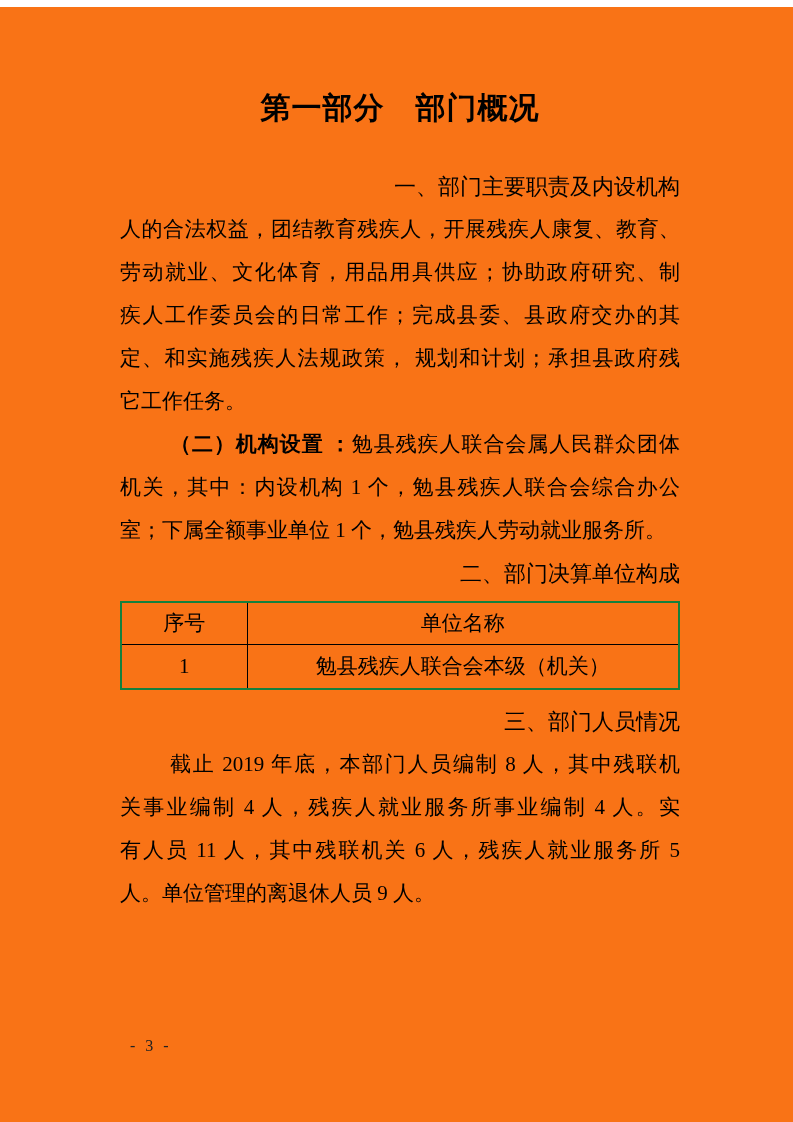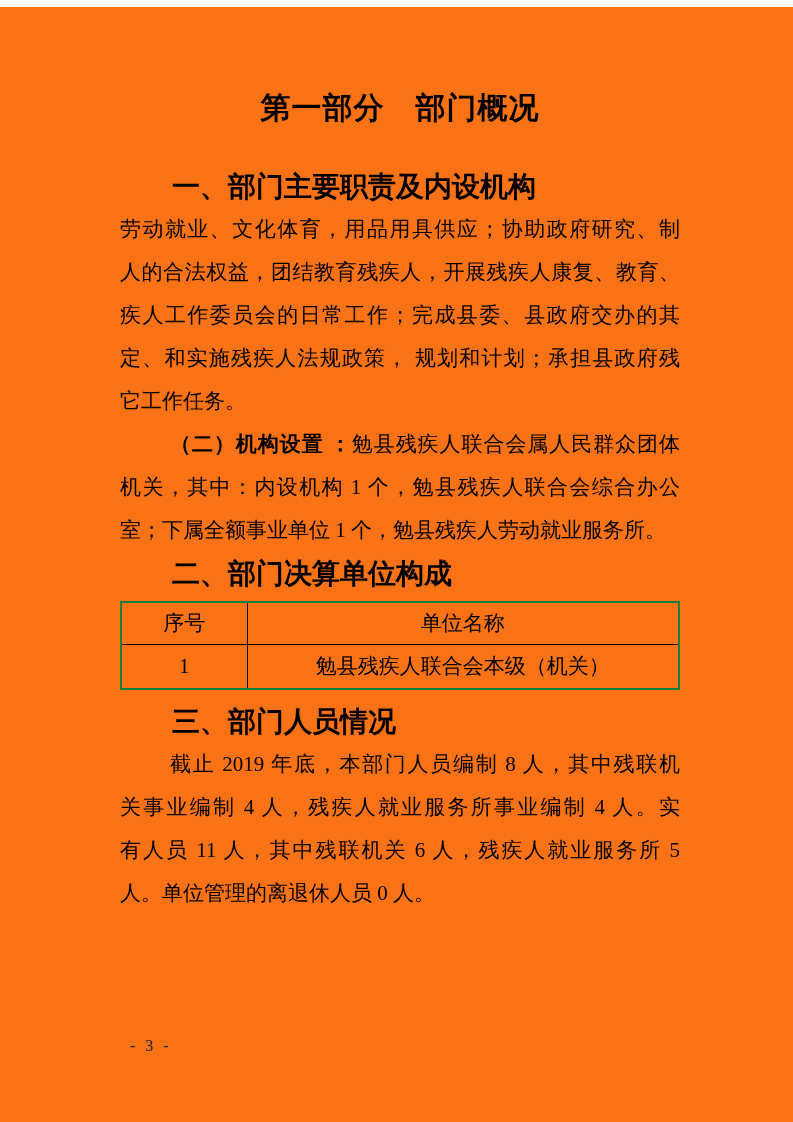--- a/index.html
+++ b/index.html
@@ -30,25 +30,26 @@
     font-size: 30px;
     font-weight: bold;
     line-height: 42px;
     text-align: center;
     letter-spacing: 1px;
     color: #000000;
   }
 
   .sec-heading {
     font-family: "Liberation Sans", "DejaVu Sans", sans-serif;
-    font-size: 28px;
-    font-weight: bold;
+    font-size: 22px;
+    font-weight: normal;
     line-height: 43px;
     padding-left: 52px;
     color: #000000;
+    text-align: right;
   }
 
   .sec-heading.first { margin-top: 36px; }
   .sec-heading.after-table { margin-top: 10px; }
 
   .para { width: 100%; }
 
   .line {
     font-size: 21px;
     line-height: 43px;
@@ -106,22 +107,22 @@
 <body>
 
 <div class="page">
   <div class="content">
 
     <h1 class="doc-title">第一部分　部门概况</h1>
 
     <h2 class="sec-heading first">一、部门主要职责及内设机构</h2>
 
     <div class="para">
+      <div class="line">人的合法权益，团结教育残疾人，开展残疾人康复、教育、</div>
       <div class="line">劳动就业、文化体育，用品用具供应；协助政府研究、制</div>
-      <div class="line">人的合法权益，团结教育残疾人，开展残疾人康复、教育、</div>
       <div class="line">疾人工作委员会的日常工作；完成县委、县政府交办的其</div>
       <div class="line">定、和实施残疾人法规政策， 规划和计划；承担县政府残</div>
       <div class="line last">它工作任务。</div>
     </div>
 
     <div class="para">
       <div class="line indent"><span class="lead">（二）机构设置 ：</span><span>勉县残疾人联合会属人民群众团体</span></div>
       <div class="line">机关，其中：内设机构 1 个，勉县残疾人联合会综合办公</div>
       <div class="line last">室；下属全额事业单位 1 个，勉县残疾人劳动就业服务所。</div>
     </div>
@@ -143,19 +144,19 @@
         </tr>
       </tbody>
     </table>
 
     <h2 class="sec-heading after-table">三、部门人员情况</h2>
 
     <div class="para">
       <div class="line indent">截止 2019 年底，本部门人员编制 8 人，其中残联机</div>
       <div class="line">关事业编制 4 人，残疾人就业服务所事业编制 4 人。实</div>
       <div class="line">有人员 11 人，其中残联机关 6 人，残疾人就业服务所 5</div>
-      <div class="line last">人。单位管理的离退休人员 0 人。</div>
+      <div class="line last">人。单位管理的离退休人员 9 人。</div>
     </div>
 
   </div>
 
   <div class="page-number">- 3 -</div>
 </div>
 
 </body></html>

